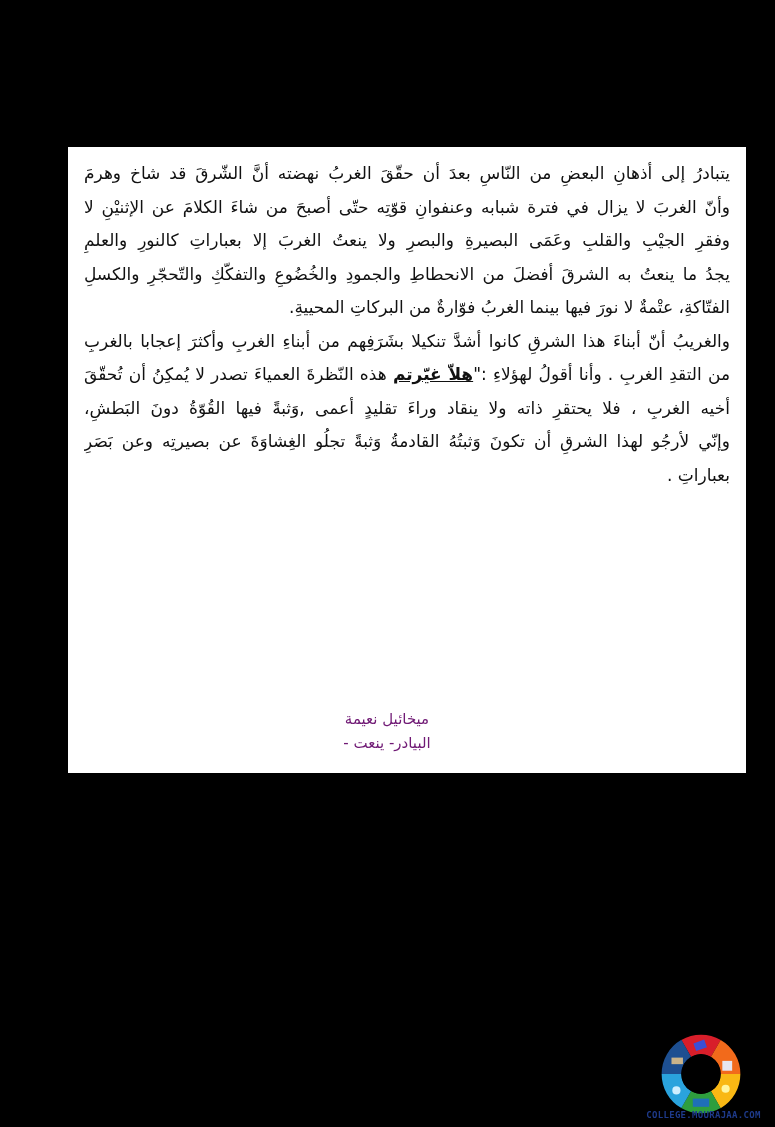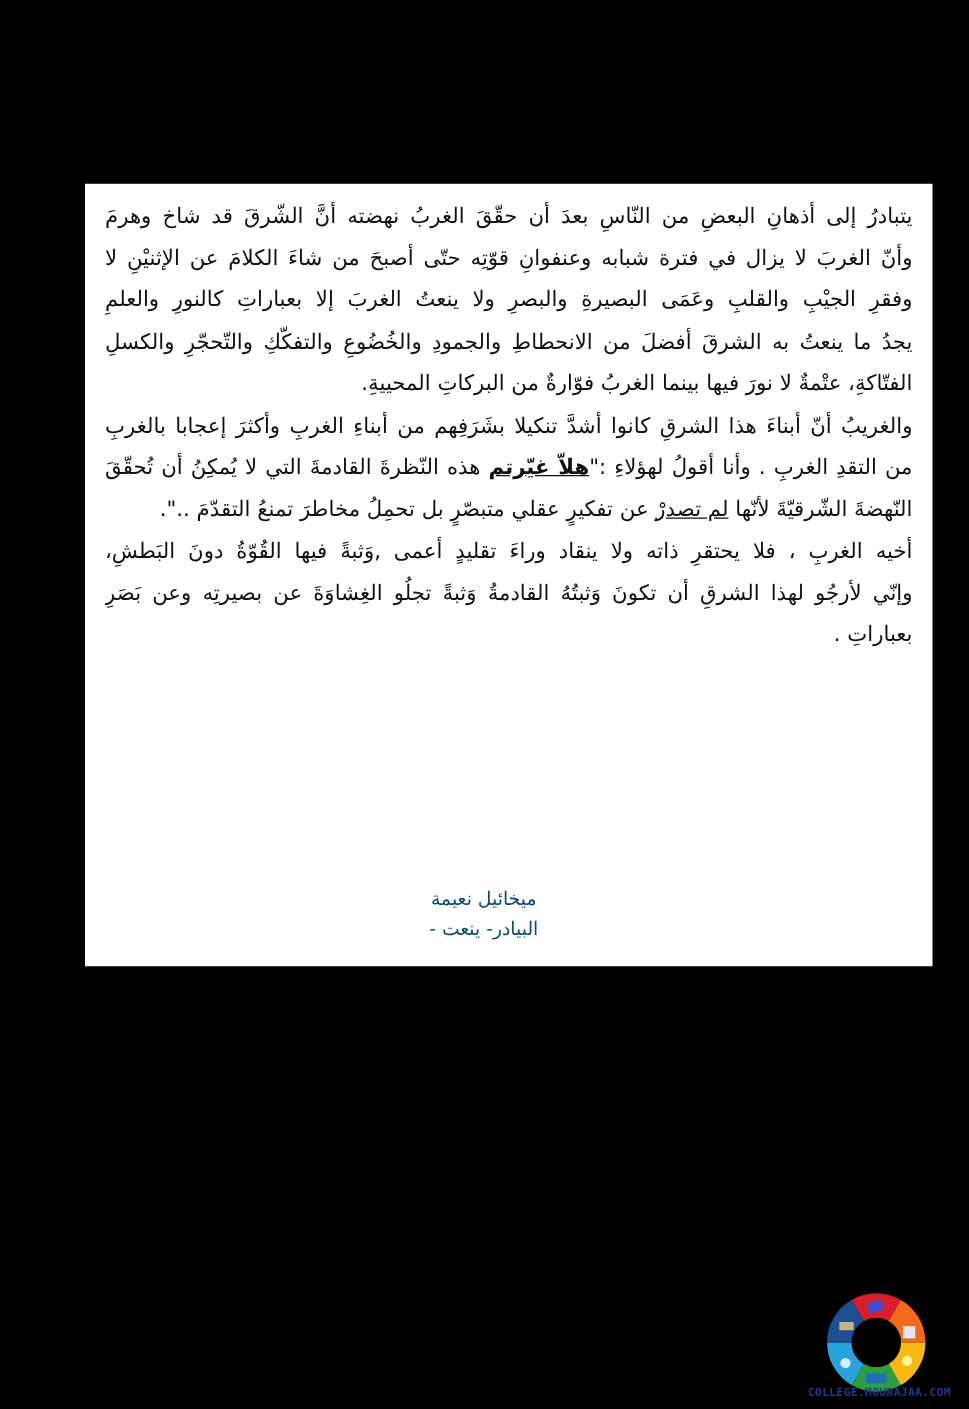--- a/index.html
+++ b/index.html
@@ -49,21 +49,21 @@
     .underline {
       text-decoration: underline;
     }
     .signature {
       position: absolute;
       left: 0;
       right: 0;
       top: 560px;
       direction: rtl;
       text-align: center;
-      color: #0c4a6e;
+      color: #701a75;
       font-size: 15px;
       line-height: 24px;
     }
     .signature div {
       padding-right: 40px;
     }
     .logo {
       position: absolute;
       left: 660px;
       top: 1033px;
@@ -91,24 +91,21 @@
     <div>
       <span class="line">يتبادرُ إلى أذهانِ البعضِ من النّاسِ بعدَ أن حقّقَ الغربُ نهضته أنَّ الشّرقَ قد شاخ وهرمَ</span>
       <span class="line">وأنّ الغربَ لا يزال في فترة شبابه وعنفوانِ قوّتِه حتّى أصبحَ من شاءَ الكلامَ عن الإثنيْنِ لا</span>
       <span class="line">وفقرِ الجيْبِ والقلبِ وعَمَى البصيرةِ والبصرِ ولا ينعتُ الغربَ إلا بعباراتِ كالنورِ والعلمِ</span>
       <span class="line">يجدُ ما ينعتُ به الشرقَ أفضلَ من الانحطاطِ والجمودِ والخُضُوعِ والتفكّكِ والتّحجّرِ والكسلِ</span>
       <span class="line last">الفتّاكةِ، عتْمةٌ لا نورَ فيها بينما الغربُ فوّارةٌ من البركاتِ المحييةِ.</span>
     </div>
     <div>
       <span class="line">والغريبُ أنّ أبناءَ هذا الشرقِ كانوا أشدَّ تنكيلا بشَرَفِهم من أبناءِ الغربِ وأكثرَ إعجابا بالغربِ</span>
       <span class="line">
-        <span>من التقدِ الغربِ . وأنا أقولُ لهؤلاءِ :"</span><span class="bold-underline">هلاّ غيّرتم</span><span> هذه النّظرةَ القادمةَ التي لا يُمكِنُ أن تُحقّقَ</span>
-      </span>
-      <span class="line last">
-        <span>النّهضةَ الشّرقيّةَ لأنّها </span><span class="underline">لم تصدرْ</span><span> عن تفكيرٍ عقلي متبصّرٍ بل تحمِلُ مخاطرَ تمنعُ التقدّمَ ..".</span>
+        <span>من التقدِ الغربِ . وأنا أقولُ لهؤلاءِ :"</span><span class="bold-underline">هلاّ غيّرتم</span><span> هذه النّظرةَ العمياءَ تصدر لا يُمكِنُ أن تُحقّقَ</span>
       </span>
     </div>
     <div>
       <span class="line">أخيه الغربِ ، فلا يحتقرِ ذاته ولا ينقاد وراءَ تقليدٍ أعمى ,وَثبةً فيها القُوّةُ دونَ البَطشِ،</span>
       <span class="line">وإنّي لأرجُو لهذا الشرقِ أن تكونَ وَثبتُهُ القادمةُ وَثبةً تجلُو الغِشاوَةَ عن بصيرتِه وعن بَصَرِ</span>
       <span class="line last">بعباراتِ .</span>
     </div>
   </div>
 
   <div class="signature">

